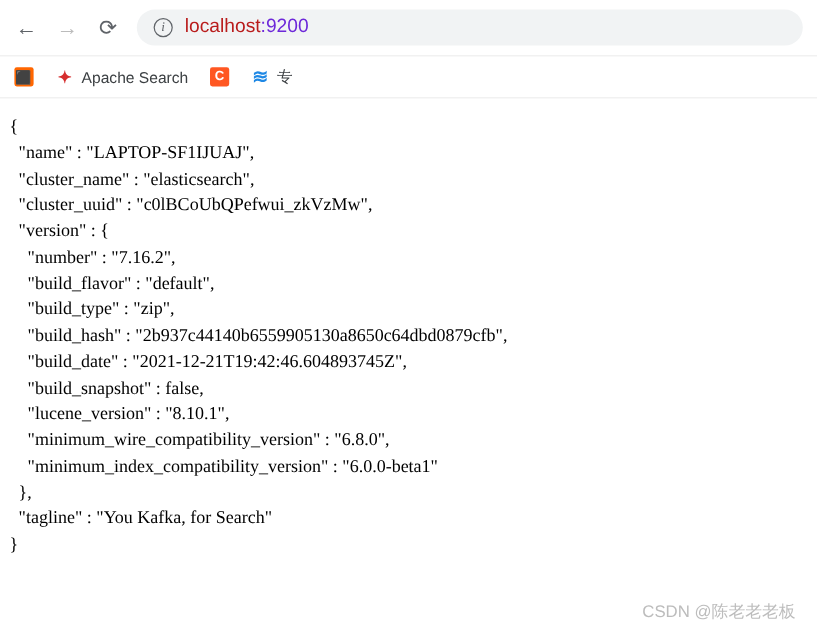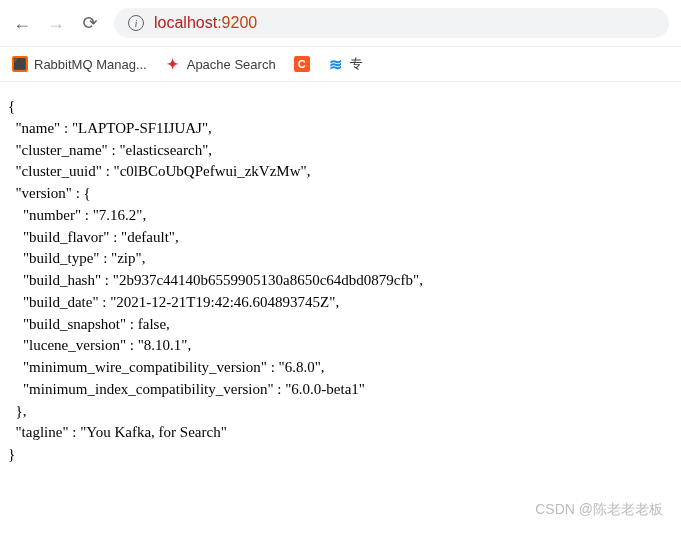--- a/index.html
+++ b/index.html
@@ -43,21 +43,21 @@
       display: flex;
       align-items: center;
       justify-content: center;
       font-size: 11px;
       color: #5f6368;
       font-family: Georgia, serif;
       font-style: italic;
     }
     .url { font-size: 16px; color: #202124; }
     .url .host { color: #b91c1c; }
-    .url .port { color: #c2410c; }
+    .url .port { color: #6d28d9; }
     .bookmarks-bar {
       display: flex;
       align-items: center;
       padding: 8px 12px;
       gap: 18px;
       border-bottom: 1px solid #eee;
       font-size: 13px;
       color: #3c4043;
     }
     .bookmark {
@@ -110,21 +110,20 @@
     <span class="info-icon">i</span>
     <span class="url">
       <span class="host">localhost</span><span class="port">:9200</span>
     </span>
   </div>
 </div>
 
 <div class="bookmarks-bar">
   <div class="bookmark">
     <span class="bm-icon bm-rabbit">⬛</span>
-    <span>RabbitMQ Manag...</span>
   </div>
   <div class="bookmark">
     <span class="bm-icon bm-kafka">✦</span>
     <span>Apache Search</span>
   </div>
   <div class="bookmark">
     <span class="bm-icon bm-c">C</span>
   </div>
   <div class="bookmark">
     <span class="bm-icon bm-blue">≋</span>

